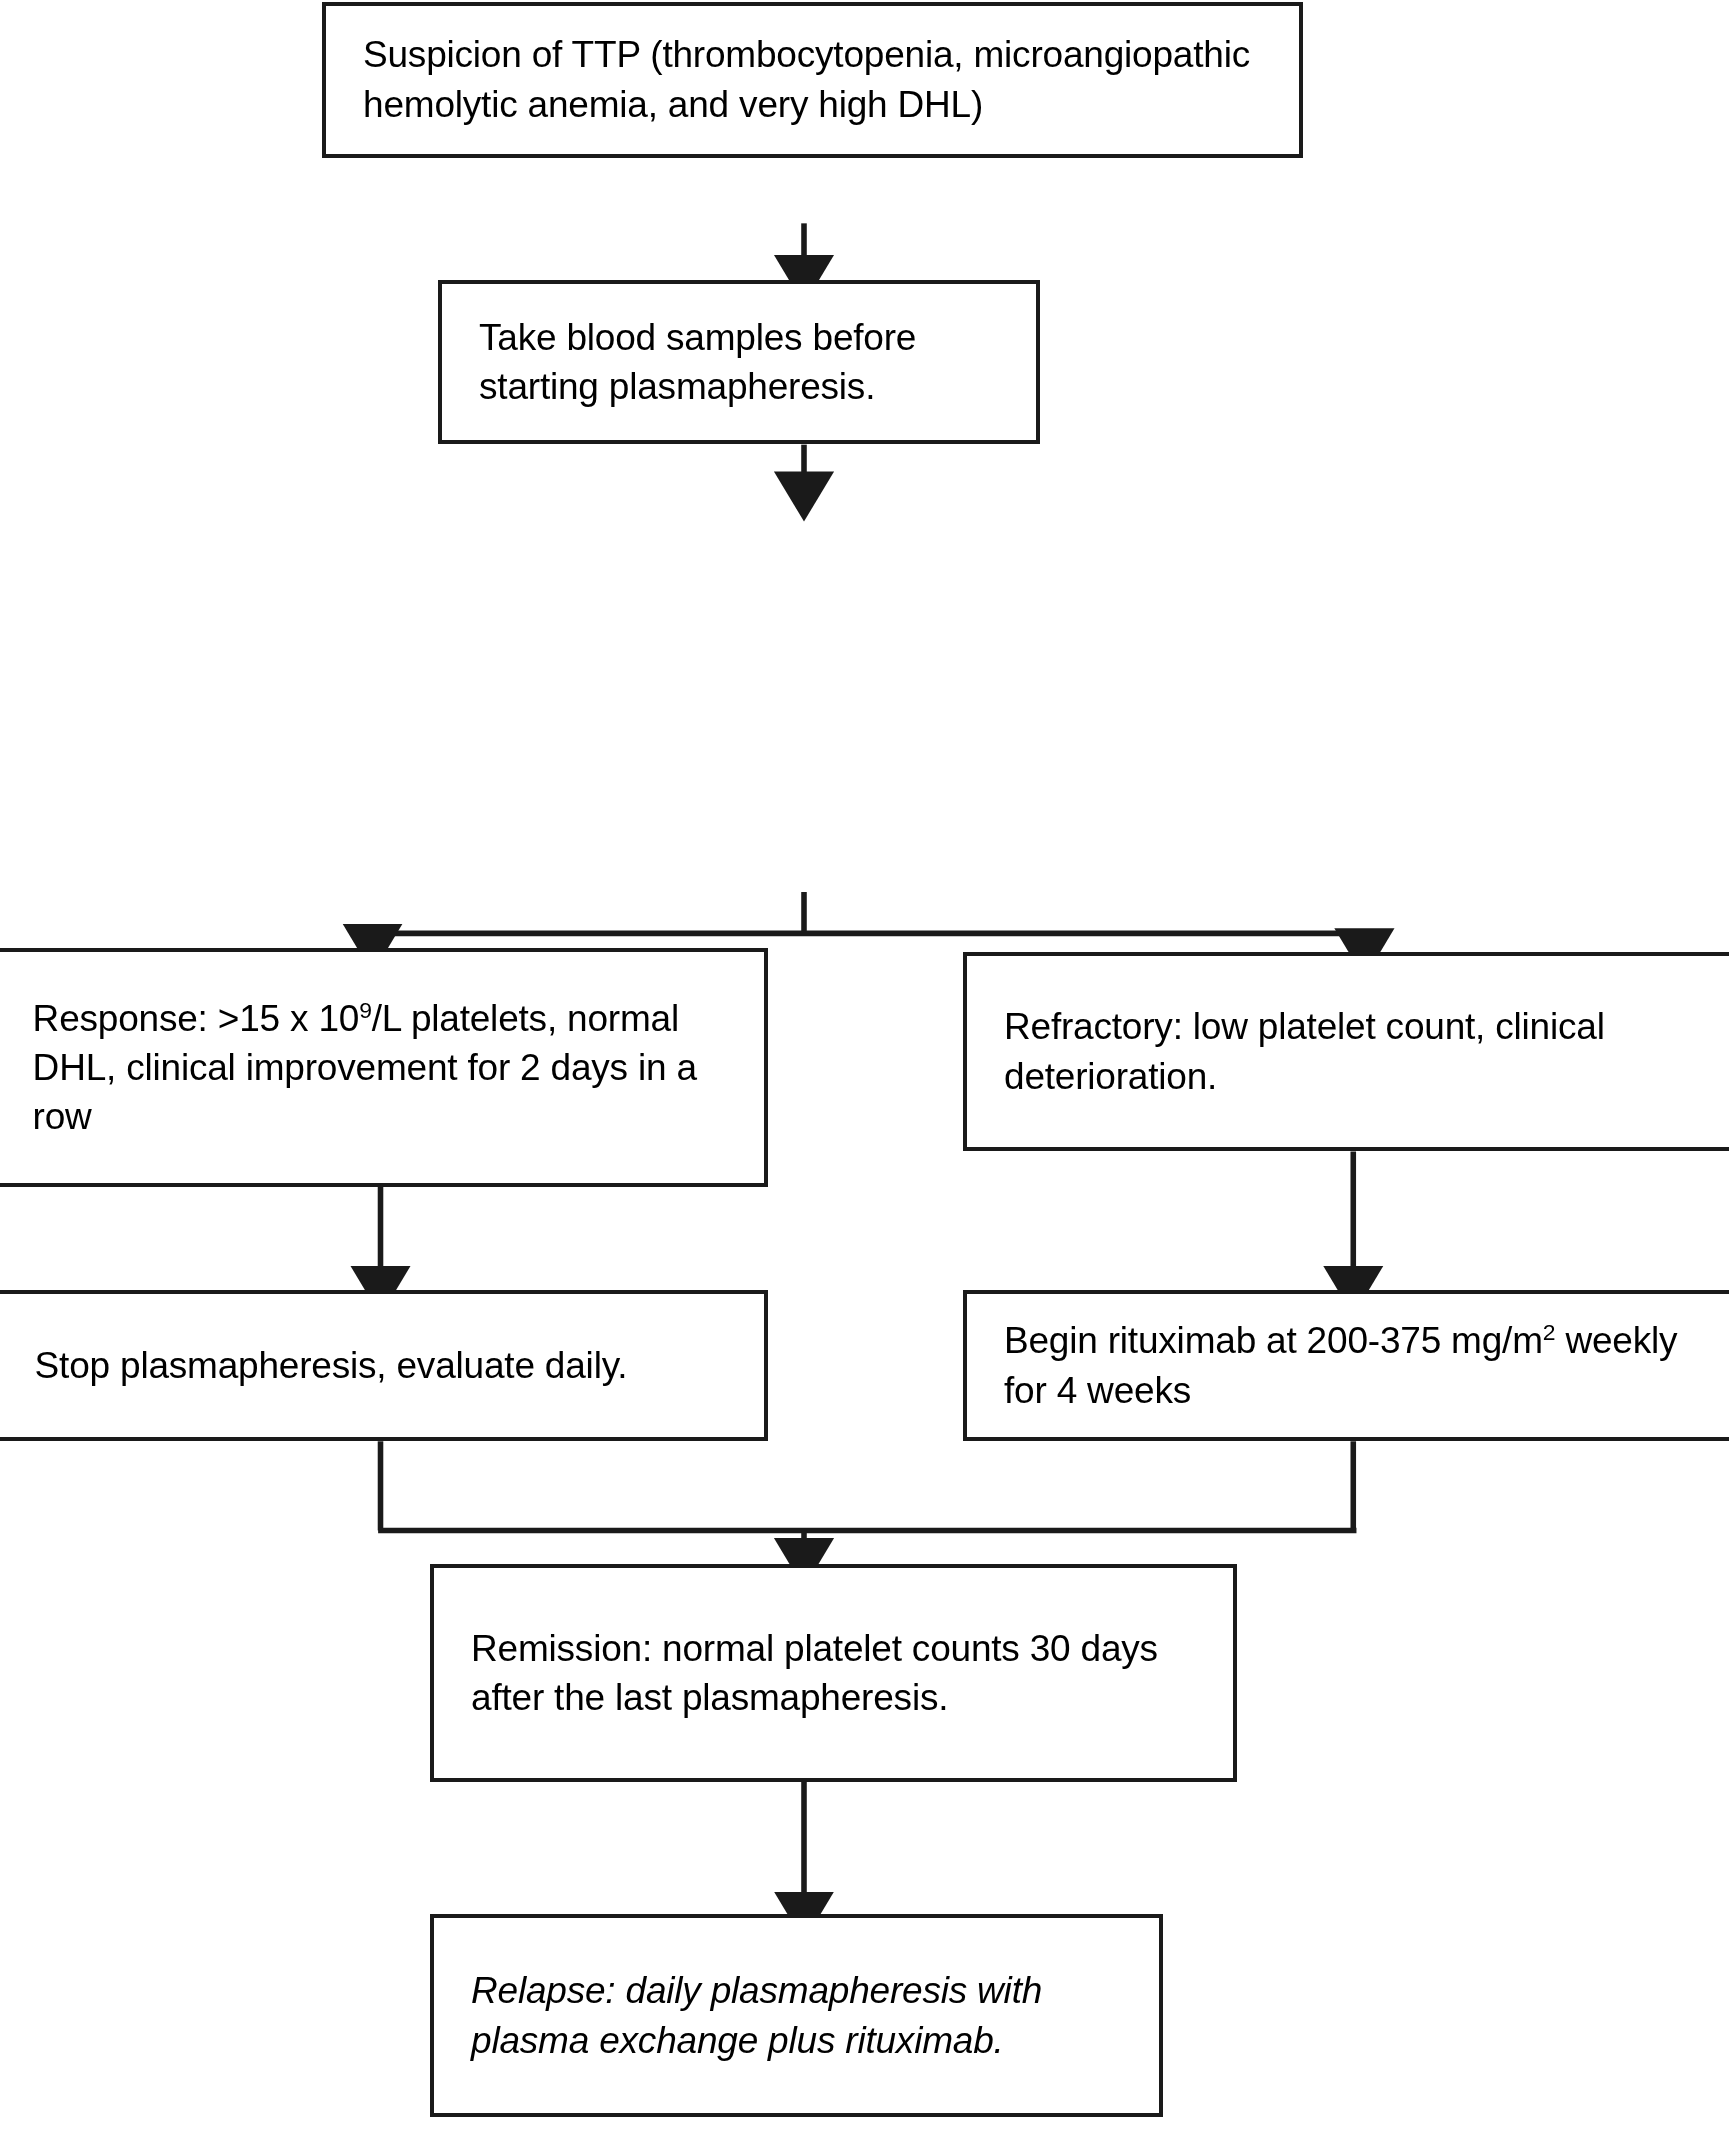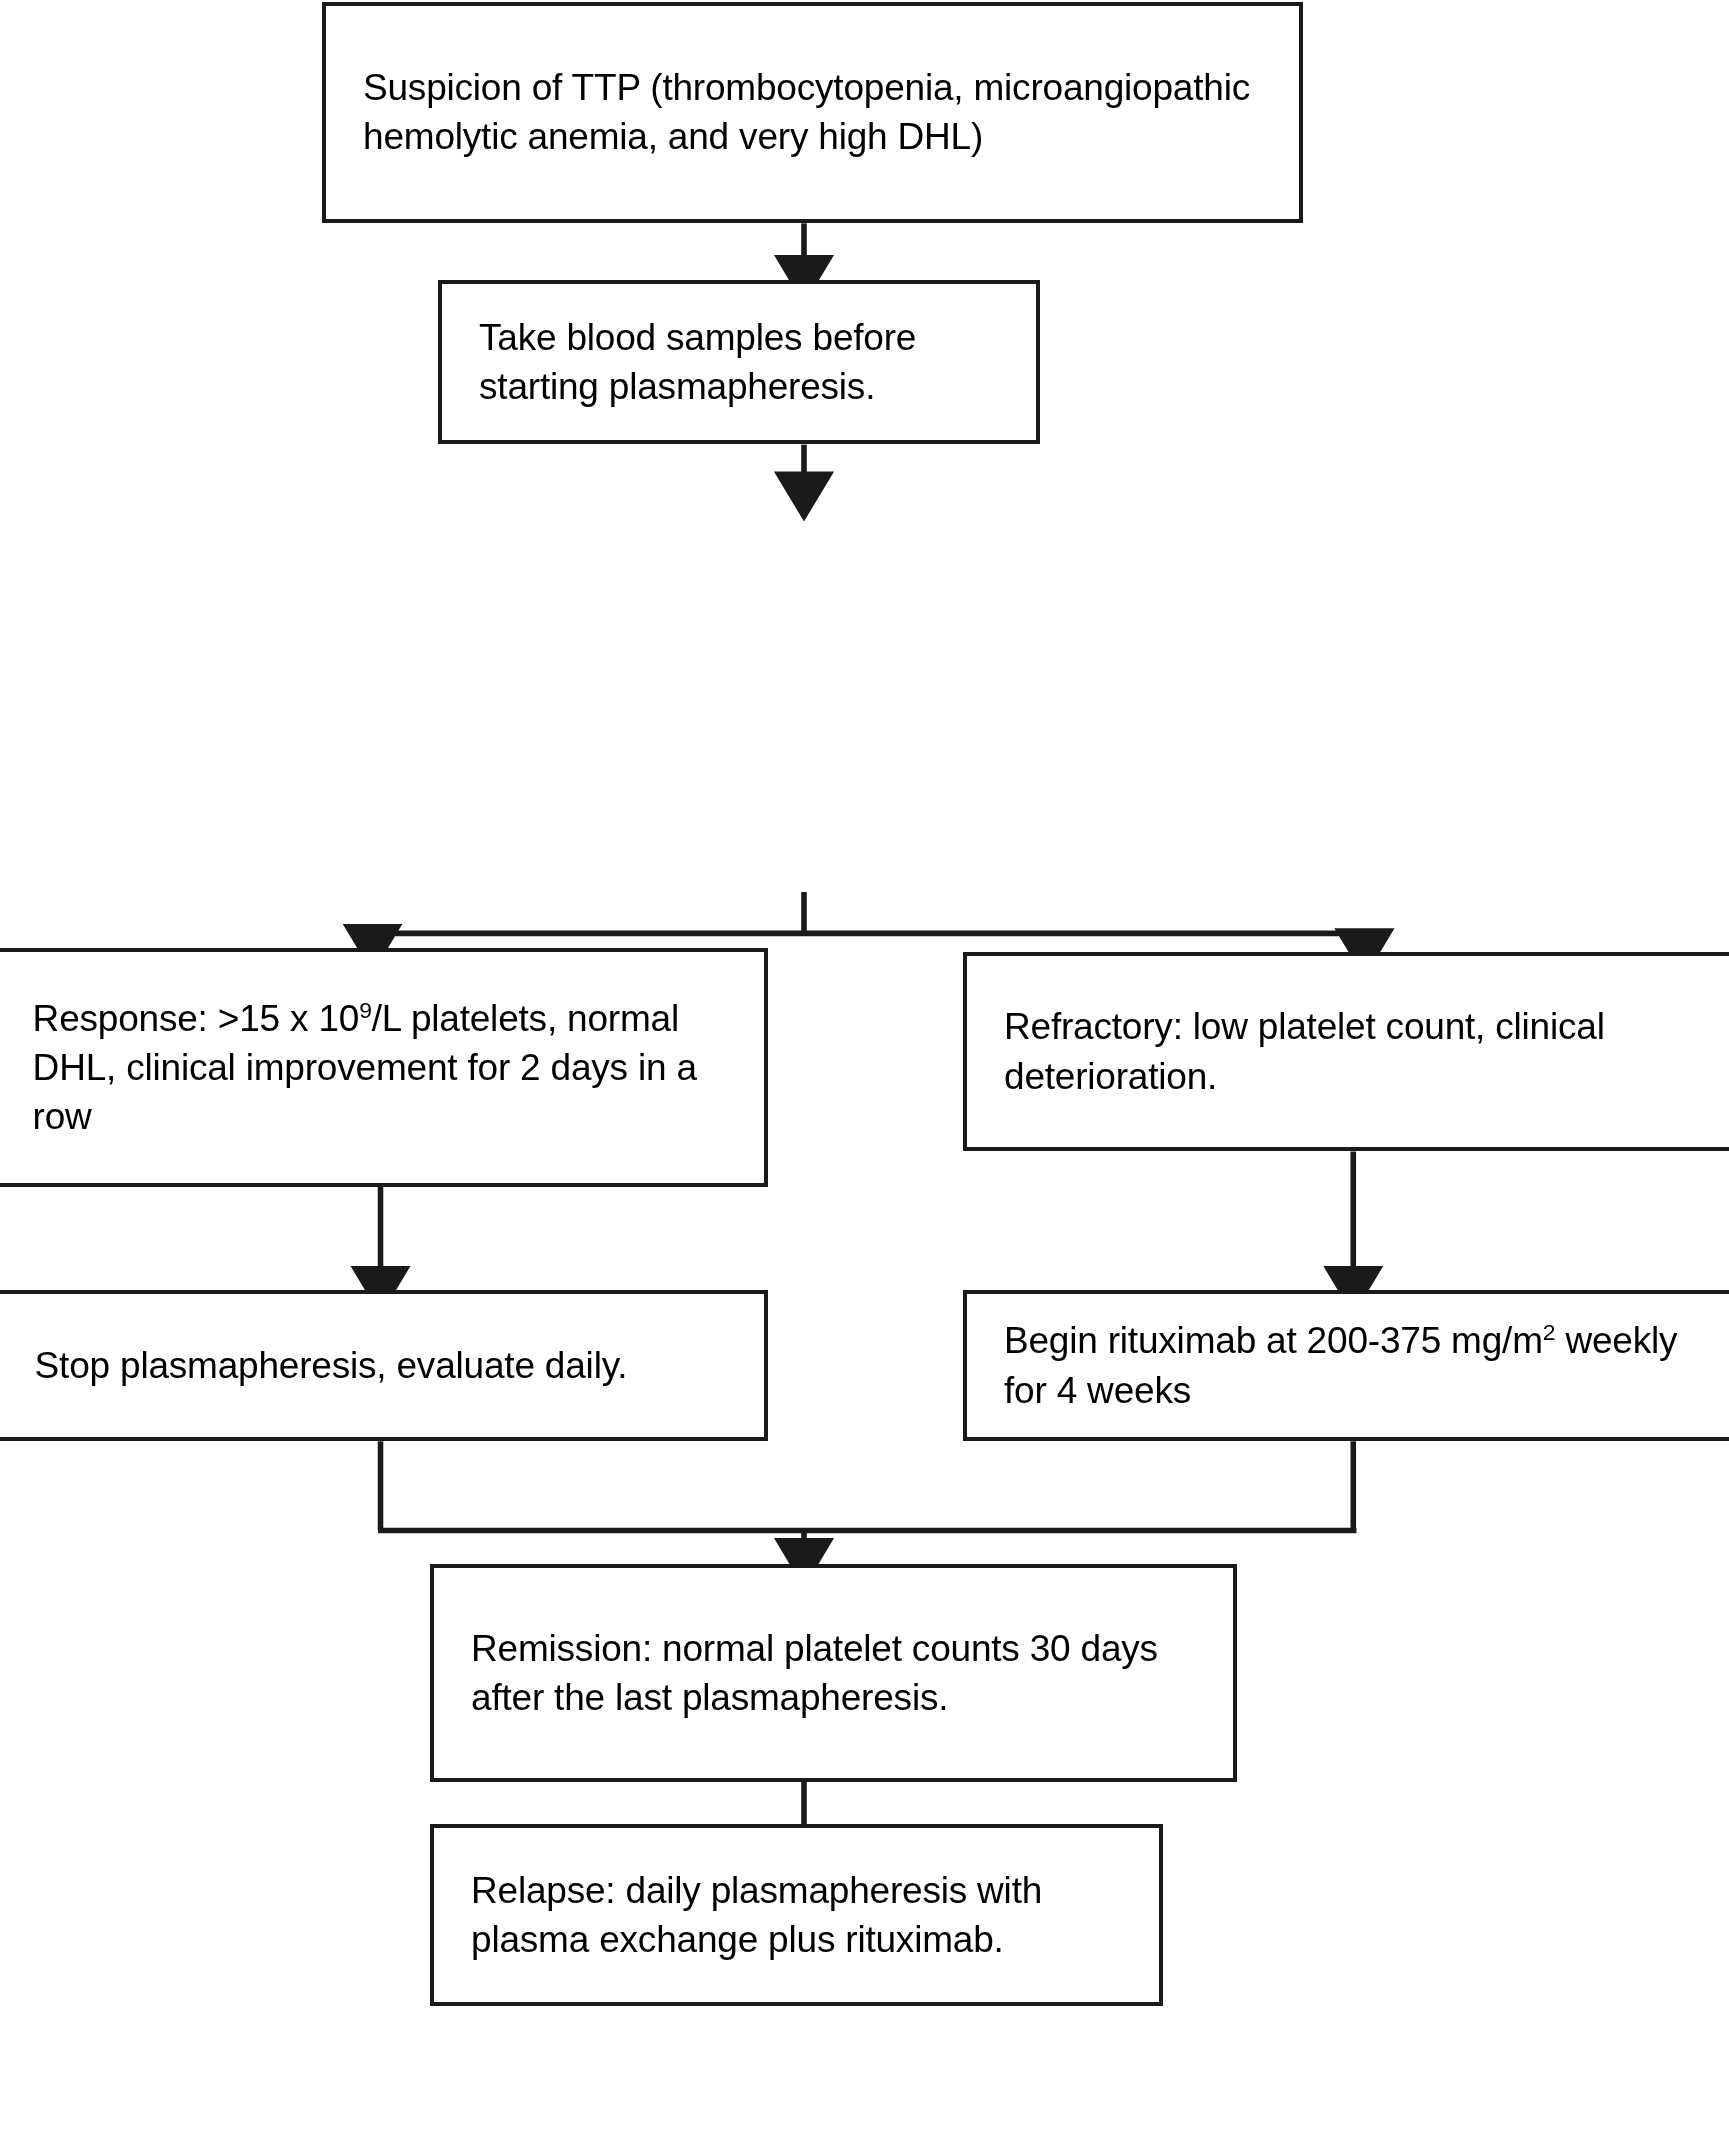--- a/index.html
+++ b/index.html
@@ -42,29 +42,29 @@
   }
   .pad-l { padding: 0 22px 0 35px; }
   .pad-c { padding: 0 27px 0 37px; }
   sup {
     font-size: 0.62em;
     vertical-align: super;
     line-height: 0;
   }
 
   
-  #n-suspicion   { left: 322px;  top: 1.6px;    width: 981px; height: 221px; }
+  #n-suspicion   { left: 322px;  top: 1.6px;    width: 981px; height: 156px; }
   #n-bloodsample { left: 438px;  top: 280px;  width: 602px;  height: 164px; }
   #n-begin       { left: 330px;  top: 497px;  width: 973px; height: 395px; }
   #n-response    { left: -6.4px;   top: 948px; width: 774px;  height: 239px; }
   #n-refractory  { left: 963px; top: 952px; width: 774px;  height: 199px; }
   #n-stop        { left: -6.4px;   top: 1290px; width: 774px;  height: 151px; }
   #n-rituximab   { left: 963px; top: 1290px; width: 774px;  height: 151px; }
   #n-remission   { left: 430px;  top: 1564px; width: 807px;  height: 218px; }
-  #n-relapse     { left: 430px;  top: 1824px; width: 733px;  height: 182px; }
+  #n-relapse     { left: 430px;  top: 1914px; width: 733px;  height: 203px; font-style: italic; }
 </style>
 </head>
 <body>
 
 <div id="canvas">
 
   <svg class="conn-layer" viewBox="0 0 2172 2701" width="1729" height="2151" xmlns="http://www.w3.org/2000/svg">
     <defs>
       <marker id="arrowhead" markerWidth="14" markerHeight="14" refX="3.2" refY="6" orient="auto" markerUnits="strokeWidth">
         <path d="M0,0.6 L0,11.4 L9,6 z" fill="#1a1a1a"></path>

